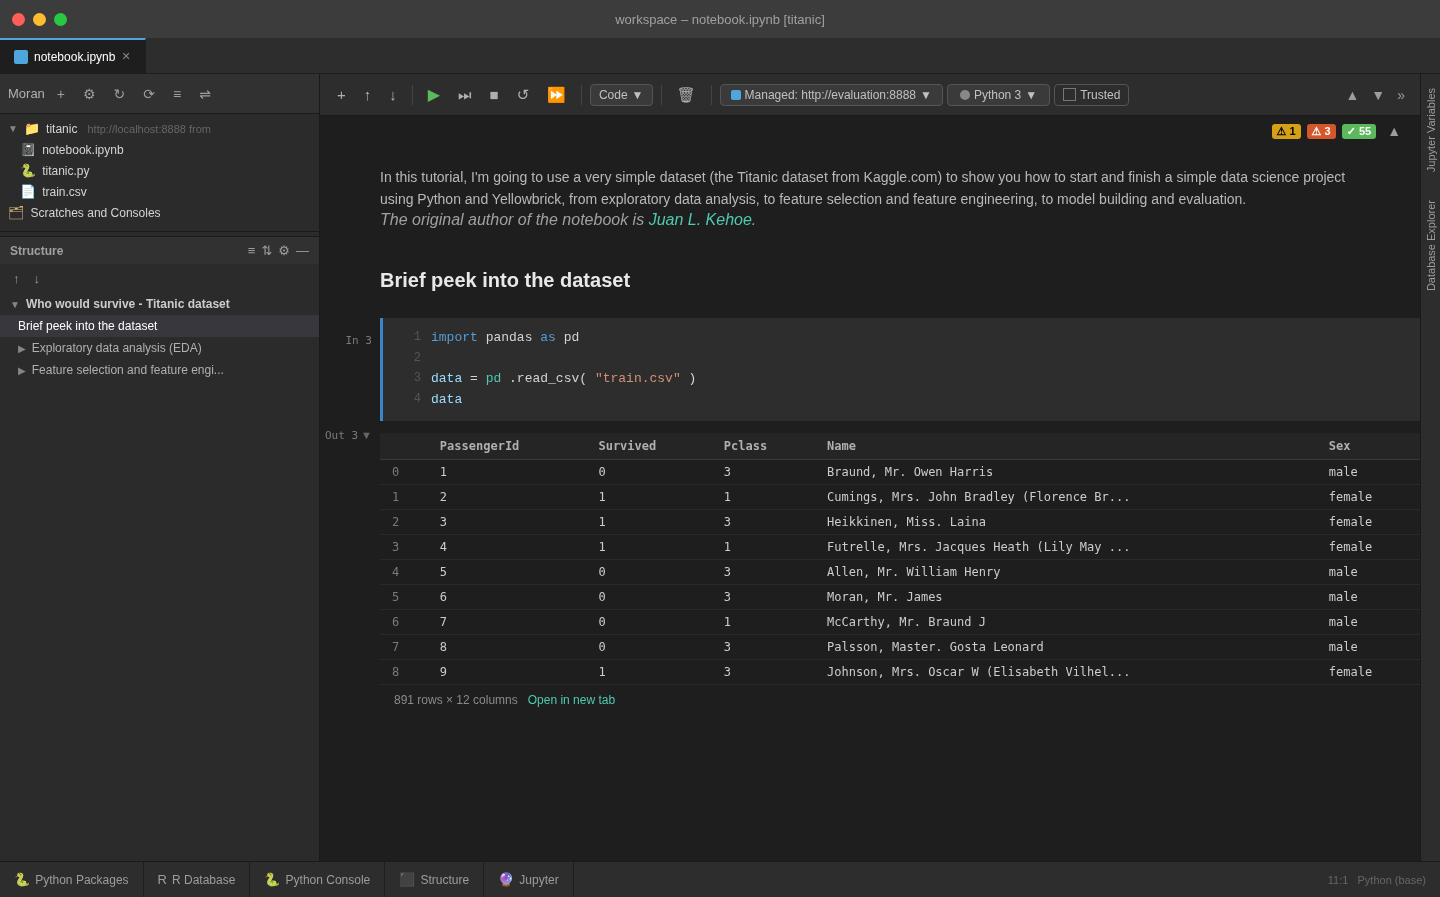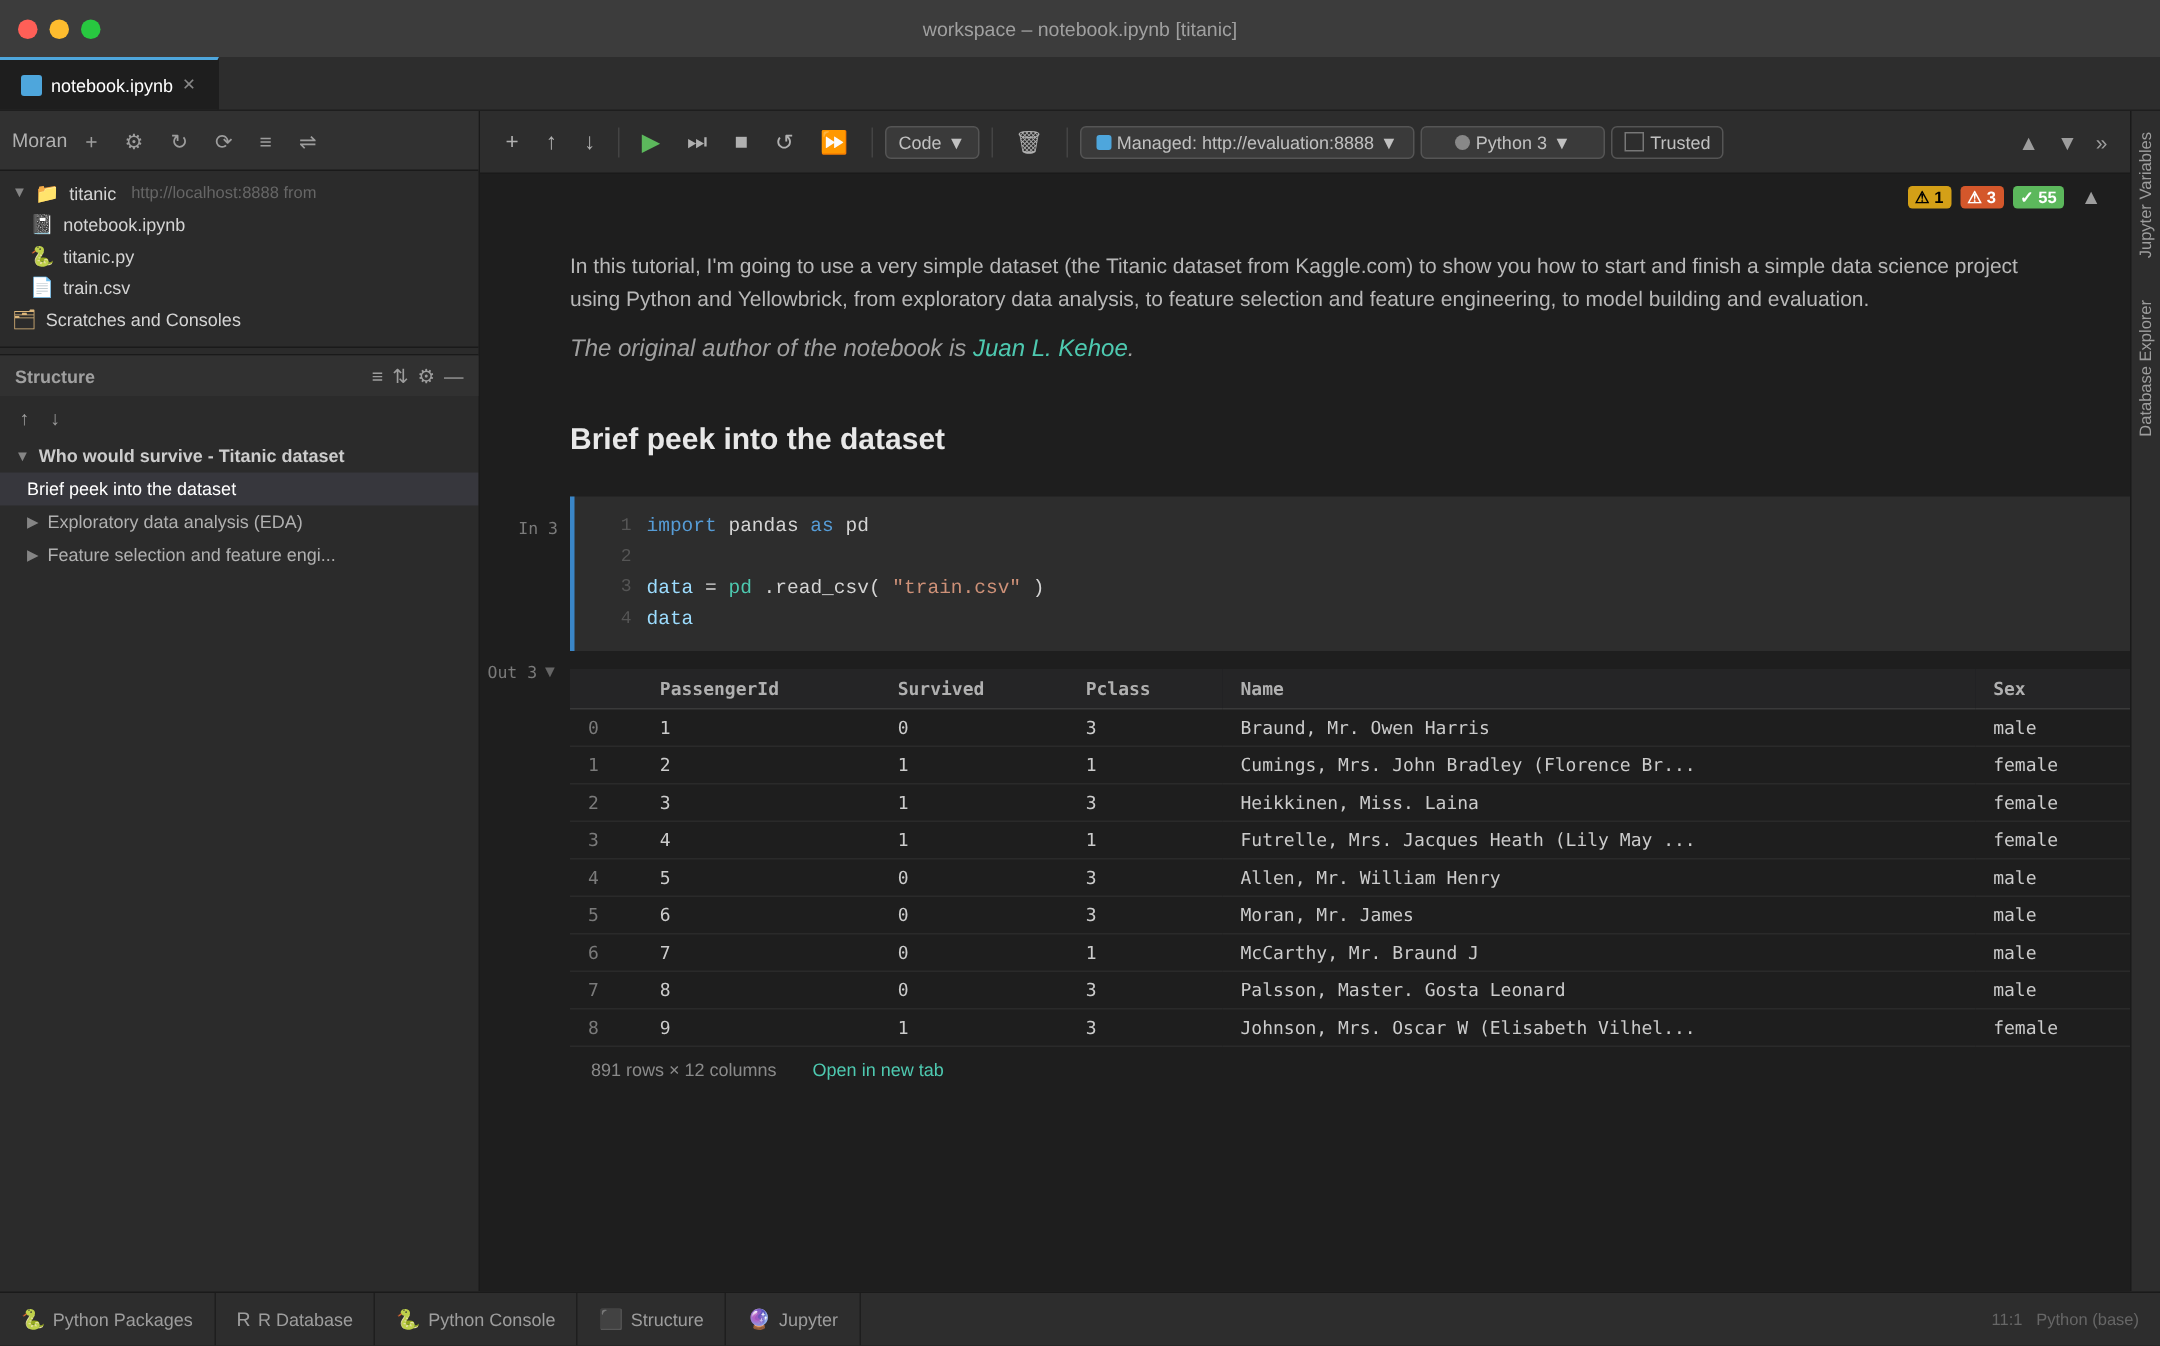--- a/index.html
+++ b/index.html
@@ -63,33 +63,33 @@
     
     .notebook-area { flex: 1; display: flex; flex-direction: column; background: #1e1e1e; overflow: hidden; }
 
     
     .notebook-toolbar { height: 42px; background: #2d2d2d; display: flex; align-items: center; padding: 0 10px; gap: 4px; border-bottom: 1px solid #1a1a1a; flex-shrink: 0; }
     .nb-btn { background: none; border: none; color: #b0b0b0; cursor: pointer; padding: 5px 7px; border-radius: 3px; font-size: 15px; display: flex; align-items: center; }
     .nb-btn-run { color: #5cb85c; font-size: 16px; }
     .nb-sep { width: 1px; height: 20px; background: #444; margin: 0 4px; }
     .nb-dropdown { display: flex; align-items: center; gap: 4px; background: #3a3a3a; border: 1px solid #555; border-radius: 4px; padding: 3px 8px; font-size: 12px; color: #c0c0c0; cursor: pointer; }
     .nb-url-box { display: flex; align-items: center; gap: 4px; background: #3a3a3a; border: 1px solid #555; border-radius: 4px; padding: 3px 10px; font-size: 12px; color: #c0c0c0; }
-    .nb-python-btn { display: flex; align-items: center; gap: 4px; background: #3a3a3a; border: 1px solid #555; border-radius: 4px; padding: 3px 22px; font-size: 12px; color: #c0c0c0; cursor: pointer; }
+    .nb-python-btn { display: flex; align-items: center; gap: 4px; background: #3a3a3a; border: 1px solid #555; border-radius: 4px; padding: 3px 12px; font-size: 12px; color: #c0c0c0; cursor: pointer; }
     .nb-trusted-btn { display: flex; align-items: center; gap: 4px; background: none; border: 1px solid #555; border-radius: 4px; padding: 3px 8px; font-size: 12px; color: #c0c0c0; cursor: pointer; }
     .nb-trusted-checkbox { width: 13px; height: 13px; border: 1px solid #777; background: #2d2d2d; }
     .nb-arrows { display: flex; gap: 2px; margin-left: auto; }
     .nb-arrow-btn { background: none; border: none; color: #9d9d9d; cursor: pointer; font-size: 14px; padding: 3px 5px; }
 
     
     .notebook-content { flex: 1; overflow-y: auto; background: #1e1e1e; padding: 0; position: relative; }
 
     
     .md-cell { padding: 20px 40px 10px 60px; color: #d4d4d4; }
     .md-h1 { font-size: 24px; font-weight: 700; color: #e8e8e8; margin-bottom: 16px; border-bottom: none; }
-    .md-p { font-size: 14px; line-height: 1.6; color: #b8b8b8; margin-bottom: 13px; }
+    .md-p { font-size: 14px; line-height: 1.6; color: #b8b8b8; margin-bottom: 0; }
     .md-italic { font-style: italic; color: #a0a0a0; }
     .md-link { color: #4ec9b0; text-decoration: none; }
     .md-h2 { font-size: 20px; font-weight: 700; color: #e8e8e8; margin-bottom: 16px; margin-top: 10px; }
 
     
     .code-cell { display: flex; margin: 0; position: relative; }
     .cell-gutter { width: 60px; padding: 12px 8px 0 0; text-align: right; flex-shrink: 0; }
     .cell-label { font-size: 11px; color: #7a7a7a; font-family: monospace; }
     .cell-body { flex: 1; border-left: 3px solid #3a86c8; background: #2d2d2d; padding: 10px 14px; font-family: 'Courier New', Courier, monospace; font-size: 13px; line-height: 1.6; }
 
@@ -106,21 +106,21 @@
     .output-label { font-size: 11px; color: #7a7a7a; font-family: monospace; }
     .output-chevron { font-size: 11px; color: #666; cursor: pointer; }
     .output-body { flex: 1; overflow-x: auto; margin-top: 12px; }
 
     
     .df-table { width: 100%; border-collapse: collapse; font-size: 12px; font-family: monospace; }
     .df-table th { background: #252526; color: #b0b0b0; padding: 6px 12px; text-align: left; border-bottom: 1px solid #3a3a3a; font-weight: 600; }
     .df-table td { padding: 5px 12px; border-bottom: 1px solid #2a2a2a; color: #cccccc; }
     .df-table .row-idx { color: #7a7a7a; }
 
-    .output-footer { display: flex; align-items: center; gap: 24px; padding: 8px 14px; font-size: 12px; color: #8a8a8a; }
+    .output-footer { display: flex; align-items: center; gap: 10px; padding: 8px 14px; font-size: 12px; color: #8a8a8a; }
     .output-link { color: #4ec9b0; cursor: pointer; text-decoration: none; }
 
     
     .right-sidebar { width: 20px; background: #2d2d2d; border-left: 1px solid #1a1a1a; display: flex; flex-direction: column; align-items: center; flex-shrink: 0; }
     .right-tab { writing-mode: vertical-rl; text-orientation: mixed; transform: rotate(180deg); font-size: 11px; color: #9d9d9d; padding: 14px 4px; cursor: pointer; white-space: nowrap; }
 
     
     .notif-warn { background: #d4a017; color: #000; border-radius: 3px; padding: 1px 5px; font-size: 11px; font-weight: 600; }
     .notif-err { background: #d4572b; color: #fff; border-radius: 3px; padding: 1px 5px; font-size: 11px; font-weight: 600; }
     .notif-ok { background: #5cb85c; color: #fff; border-radius: 3px; padding: 1px 5px; font-size: 11px; font-weight: 600; }

